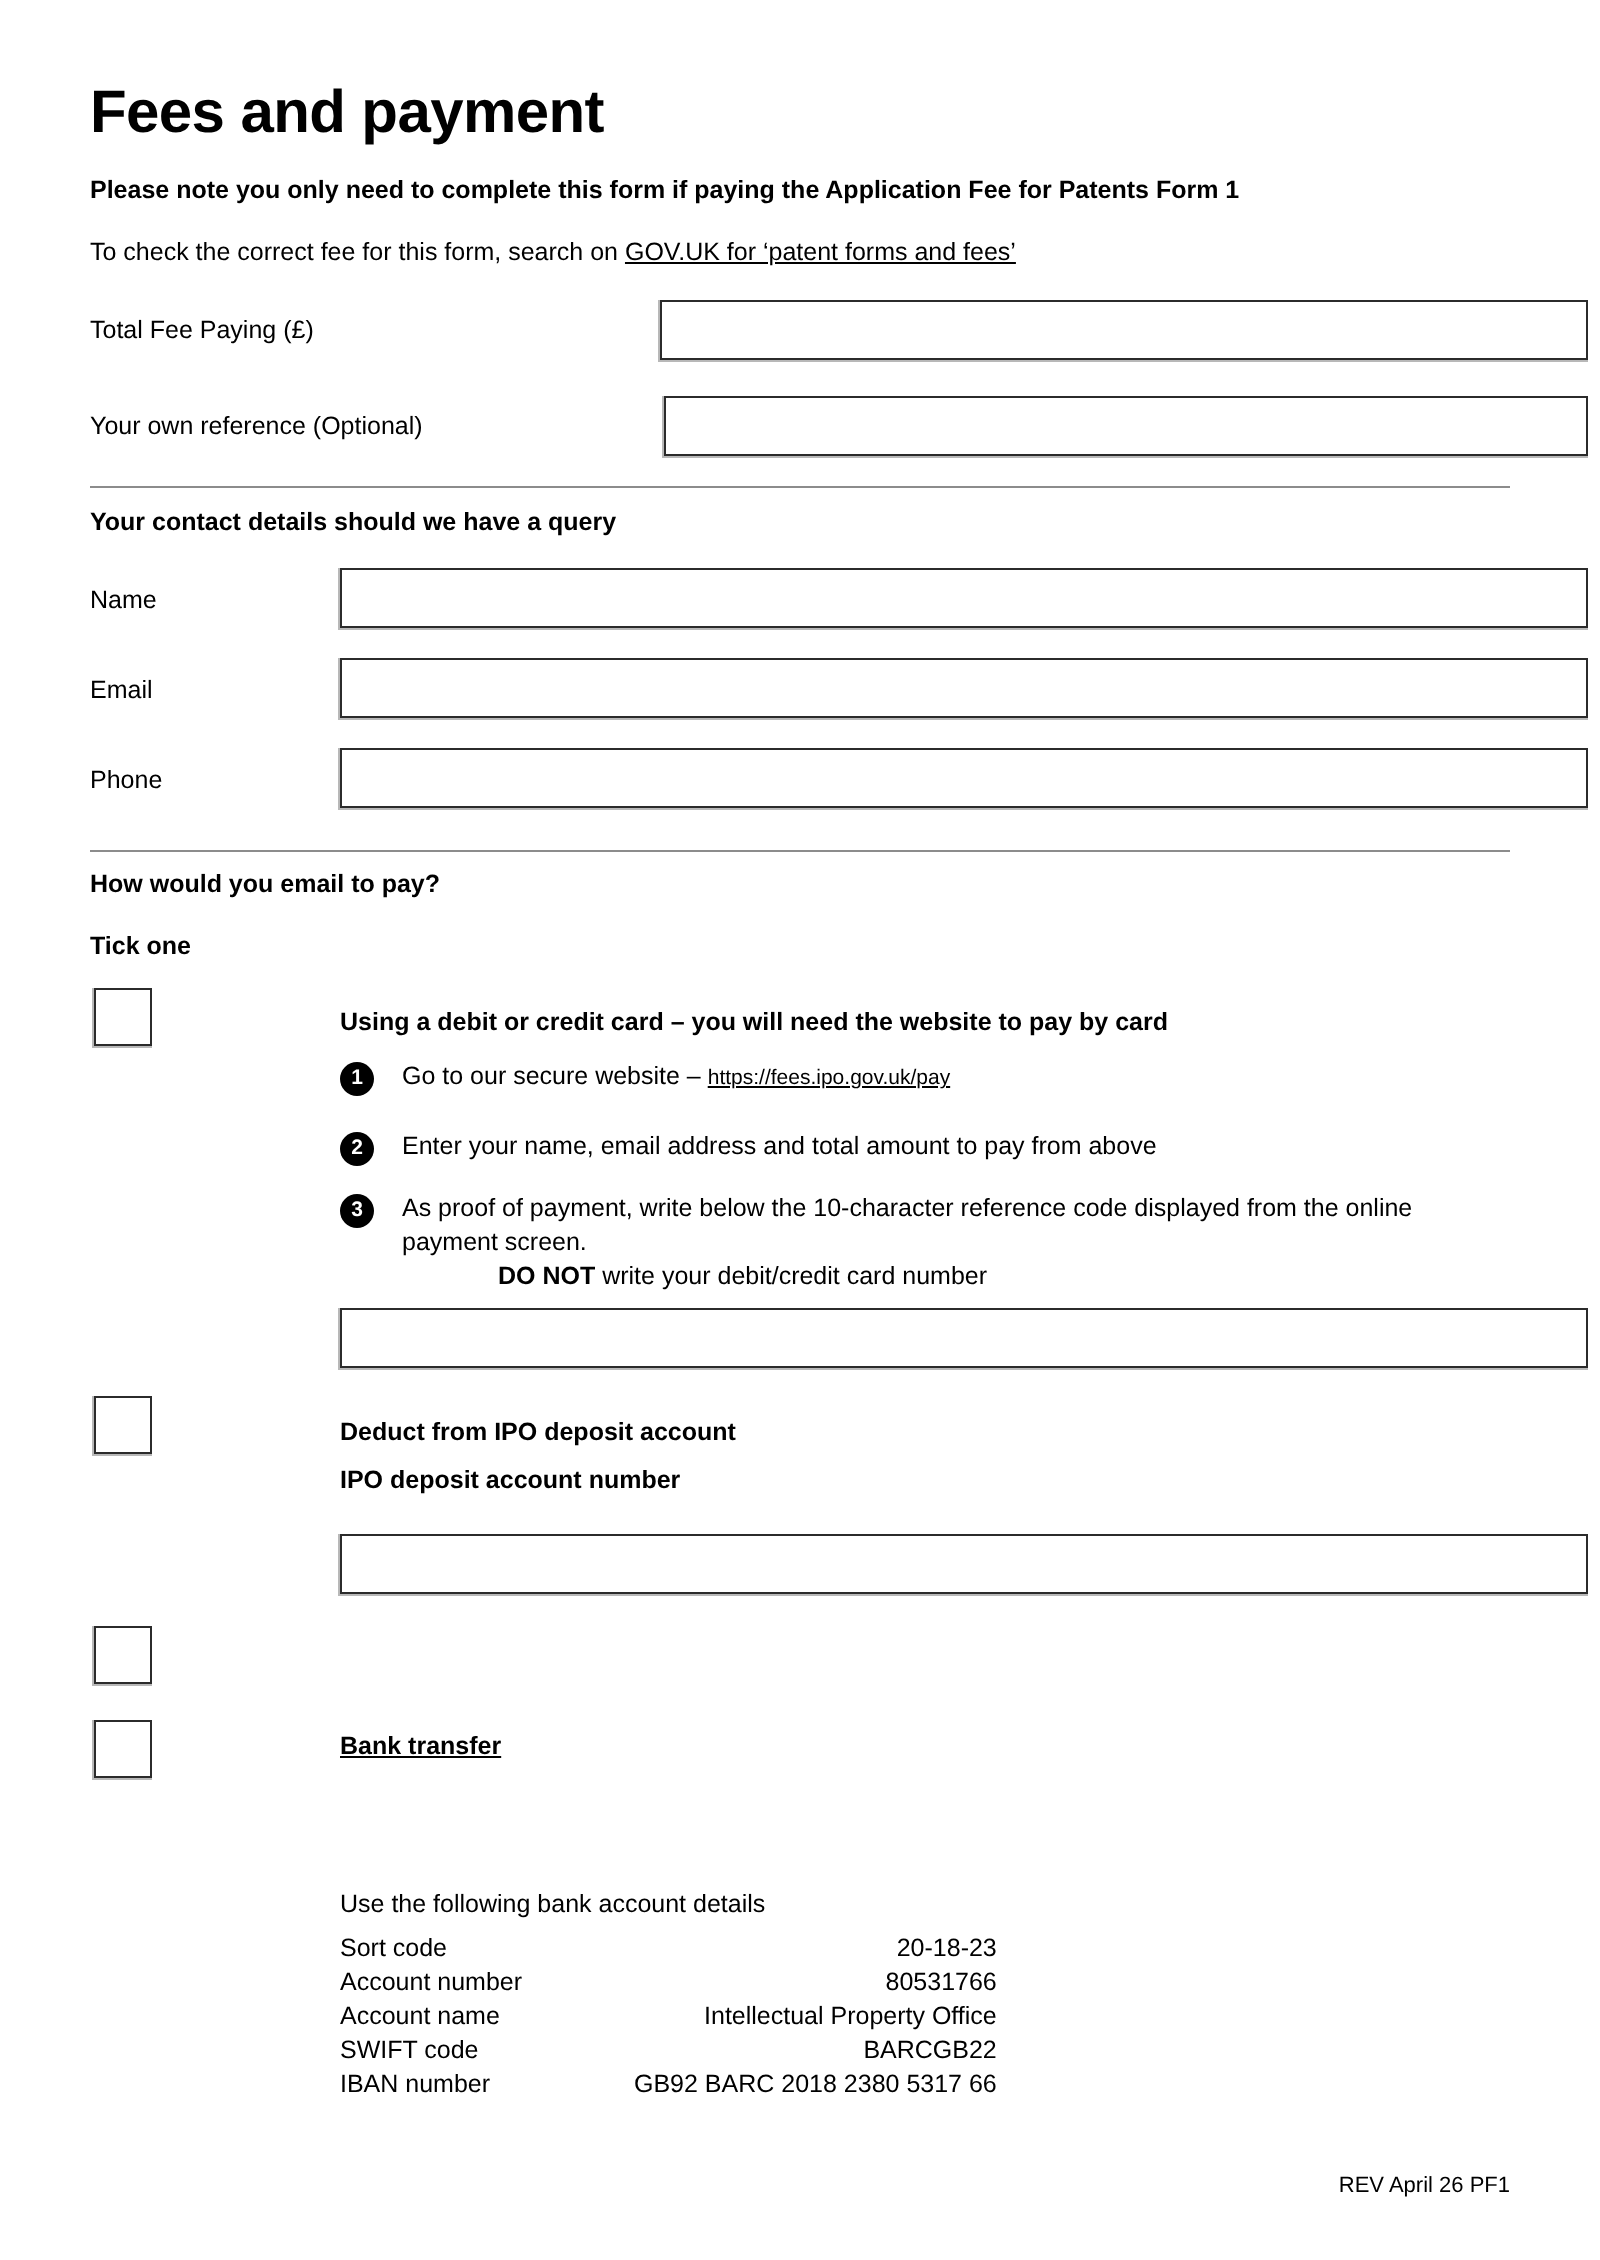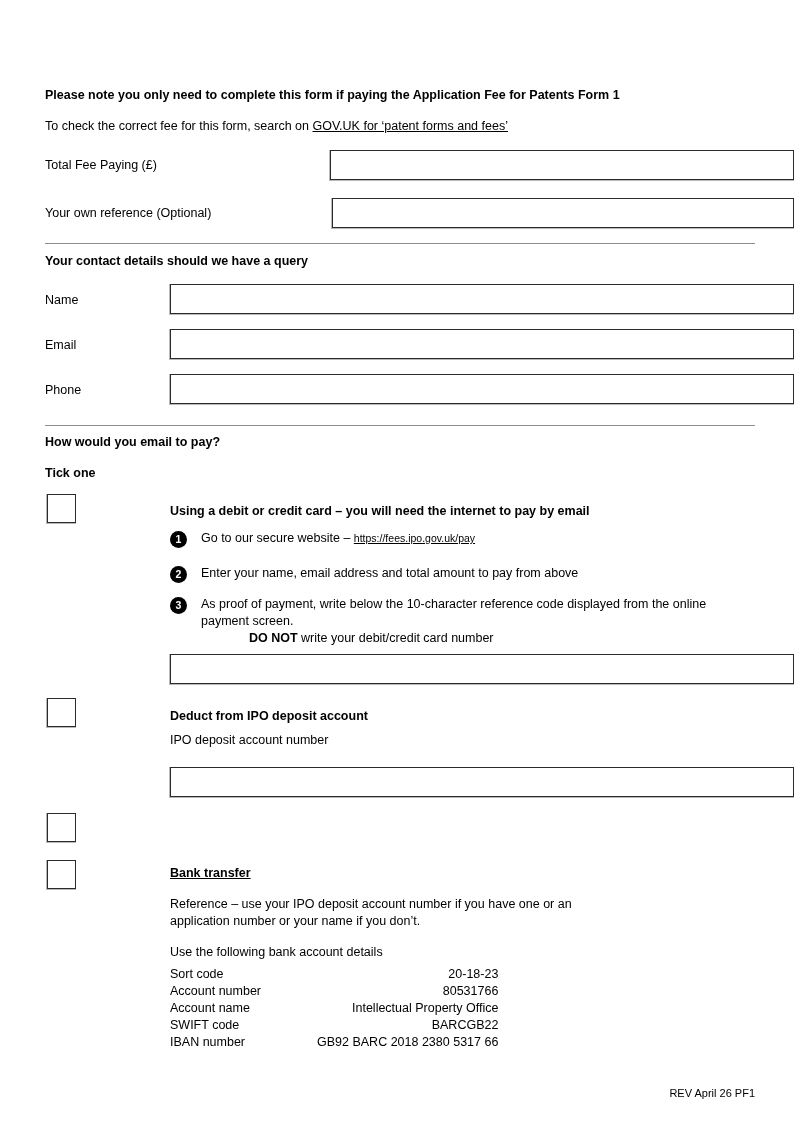--- a/index.html
+++ b/index.html
@@ -175,20 +175,21 @@
     font-size: 11px;
     text-align: right;
     white-space: nowrap;
   }
 </style>
 </head>
 <body>
 
 <div class="page">
 
+  <h1 class="doc-title">Fees and payment</h1>
 
   <div class="note-line">Please note you only need to complete this form if paying the Application Fee for Patents Form 1</div>
 
   <div class="search-line">
     <span>To check the correct fee for this form, search on </span><span class="link">GOV.UK for ‘patent forms and fees’</span>
   </div>
 
   <div class="row" style="top:157px;">
     <span class="lbl" style="top:1px;">Total Fee Paying (£)</span>
     <input class="tbox" type="text" style="left: 285px; top: -7px; width: 464px;" placeholder="">
@@ -217,51 +218,50 @@
     <span class="lbl" style="top:1px;">Phone</span>
     <input class="tbox" type="text" style="left: 125px; top: -8px; width: 624px;" placeholder="">
   </div>
 
   <div class="rule" style="top:425px;"></div>
 
   <div class="sect-head" style="top:435px;">How would you email to pay?</div>
   <div class="sect-head" style="top:466px;">Tick one</div>
 
   <div class="cbox" style="left:2px; top:494px;"></div>
-  <div class="opt-title" style="top:503px;">Using a debit or credit card – you will need the internet to pay by email</div>
+  <div class="opt-title" style="top:503px;">Using a debit or credit card – you will need the website to pay by card</div>
 
   <div class="step" style="top:530px;">
     <span class="num">1</span>
     <span class="txt"><span>Go to our secure website – </span><span class="url">https://fees.ipo.gov.uk/pay</span></span>
   </div>
 
   <div class="step" style="top:565px;">
     <span class="num">2</span>
     <span class="txt">Enter your name, email address and total amount to pay from above</span>
   </div>
 
   <div class="step" style="top:596px;">
     <span class="num">3</span>
     <span class="txt"><span>As proof of payment, write below the 10-character reference code displayed from the online payment screen.</span><br><b>DO NOT</b><span> write your debit/credit card number</span></span>
   </div>
 
   <input class="tbox" type="text" style="left: 125px; top: 654px; width: 624px;" placeholder="">
 
   <div class="cbox" style="left:2px; top:698px;"></div>
   <div class="opt-title" style="top:708px;">Deduct from IPO deposit account</div>
-  <div class="plain" style="top:732px;">IPO deposit account number</div>
+  <div class="plain" style="top:732px;font-weight:bold;">IPO deposit account number</div>
 
   <input class="tbox" type="text" style="left: 125px; top: 767px; width: 624px;" placeholder="">
 
   <div class="cbox" style="left:2px; top:813px;"></div>
 
   <div class="cbox" style="left:2px; top:860px;"></div>
   <div class="opt-title" style="top:865px;text-decoration:underline;">Bank transfer</div>
 
-  <div class="plain" style="top:896px; width:450px;">Reference – use your IPO deposit account number if you have one or an application number or your name if you don’t.</div>
 
   <div class="plain" style="top:944px;">Use the following bank account details</div>
 
   <div class="bank">
     <table>
       <tbody>
         <tr>
           <td class="k">Sort code</td>
           <td class="v">20-18-23</td>
         </tr>

